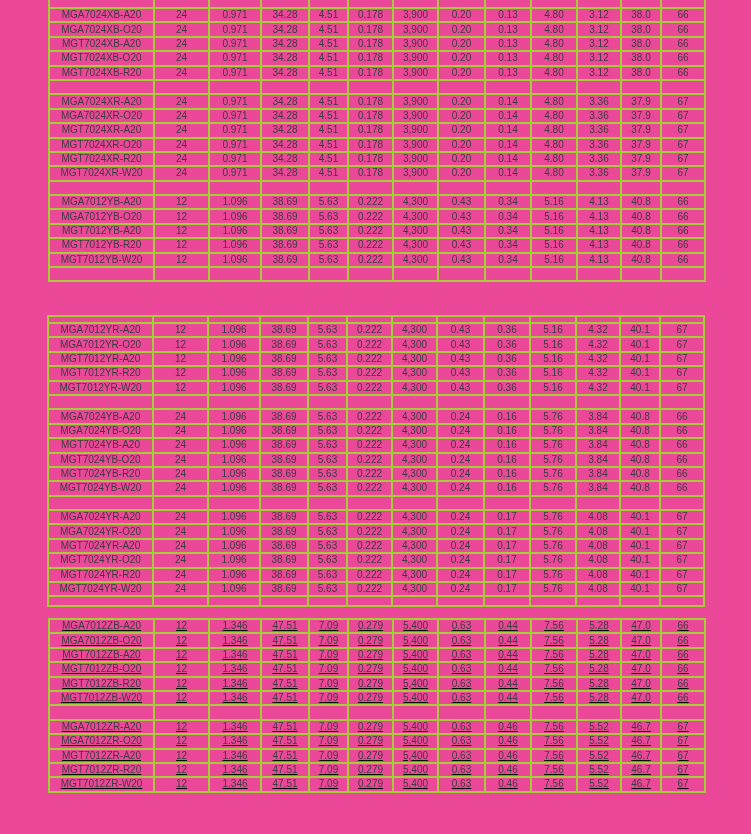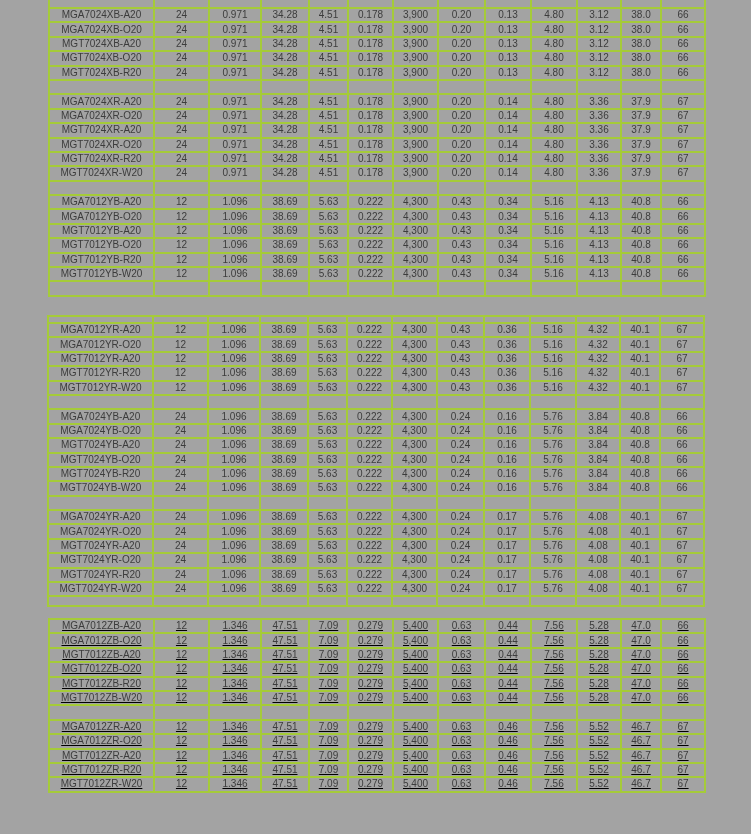--- a/index.html
+++ b/index.html
@@ -10,21 +10,21 @@
     width: 751px;
     height: 834px;
     position: relative;
     overflow: hidden;
     background: #ffffff;
     font-family: "Liberation Sans", sans-serif;
   }
   .page {
     position: absolute;
     inset: 0;
-    background: #a3a3a3;
+    background: #ec4899;
   }
   table.ptable {
     position: absolute;
     left: 48px;
     border-collapse: collapse;
     table-layout: fixed;
     width: 656px;
   }
   table.ptable td {
     border: 2px solid var(--grid, #a5cb39);
@@ -317,35 +317,20 @@
           <td>0.222</td>
           <td>4,300</td>
           <td>0.43</td>
           <td>0.34</td>
           <td>5.16</td>
           <td>4.13</td>
           <td>40.8</td>
           <td>66</td>
         </tr>
         <tr class="r-data">
-          <td>MGT7012YB-O20</td>
-          <td>12</td>
-          <td>1.096</td>
-          <td>38.69</td>
-          <td>5.63</td>
-          <td>0.222</td>
-          <td>4,300</td>
-          <td>0.43</td>
-          <td>0.34</td>
-          <td>5.16</td>
-          <td>4.13</td>
-          <td>40.8</td>
-          <td>66</td>
-        </tr>
-        <tr class="r-data">
           <td>MGT7012YB-R20</td>
           <td>12</td>
           <td>1.096</td>
           <td>38.69</td>
           <td>5.63</td>
           <td>0.222</td>
           <td>4,300</td>
           <td>0.43</td>
           <td>0.34</td>
           <td>5.16</td>

